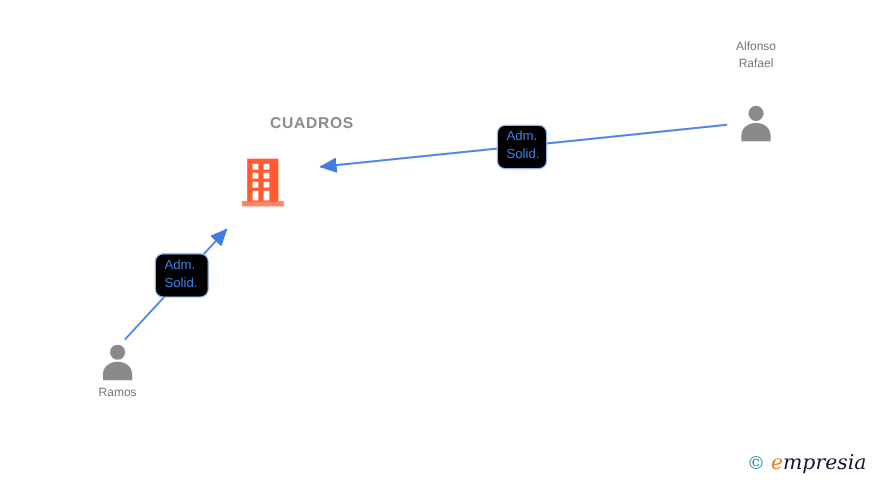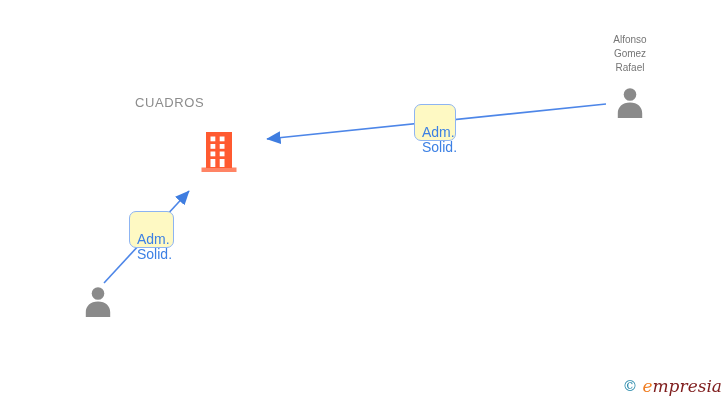--- a/index.html
+++ b/index.html
@@ -10,66 +10,66 @@
     background: #ffffff;
     overflow: hidden;
     font-family: "Liberation Sans", sans-serif;
   }
   .edges-svg { position: absolute; left: 0; top: 0; width: 728px; height: 400px; }
 
   .abs { position: absolute; }
 
   .company-name {
     left: 135px; top: 95px; width: 160px;
-    font-size: 13px; font-weight: normal; letter-spacing: 0.6px;
-    color: #8c8c8c; text-align: left; line-height: 15px;
+    font-size: 13px; font-weight: bold; letter-spacing: 0.6px;
+    color: #8c8c8c; text-align: right; line-height: 15px;
     cursor: pointer;
   }
   .company-icon { left: 201px; top: 132px; width: 36px; height: 41px; cursor: pointer; }
 
   .person-name {
     width: 120px;
     font-size: 10px; color: #757575; text-align: center; line-height: 14px;
   }
   .person-name.alfonso { left: 570px; top: 33px; }
   .person-name.ramos   { left: 38px;  top: 321px; }
   .person-icon { width: 32px; height: 30px; cursor: pointer; }
   .person-icon.alfonso { left: 614px; top: 88px; }
   .person-icon.ramos   { left: 82px;  top: 287px; }
 
   .edge-label {
     position: absolute;
-    background: #fef9c3;
+    background: #000000;
     border: 1.5px solid #8db4f2;
     border-radius: 7px;
     box-sizing: border-box;
     color: #3c80e4;
-    font-size: 14px;
+    font-size: 11px;
     line-height: 15px;
-    padding: 20px 4px 2px 7px;
+    padding: 2px 4px 2px 7px;
     cursor: pointer;
   }
   .edge-label.e1 { left: 414px; top: 104px; width: 42px; height: 37px; }
   .edge-label.e2 { left: 129px; top: 211px; width: 45px; height: 37px; }
 
   .watermark {
     position: absolute; right: 6px; bottom: 4px;
     display: flex; align-items: center; gap: 5px;
     cursor: pointer;
   }
   .wm-c {
     color: #2186a8; font-size: 15px; line-height: 15px;
     font-family: "DejaVu Serif", serif;
   }
   .wm-brand {
     font-family: "DejaVu Serif", serif;
     font-style: italic; font-size: 17px; line-height: 20px;
   }
   .wm-e    { color: #f07c1f; }
-  .wm-rest { color: #7f1d1d; }
+  .wm-rest { color: #0f172a; }
 </style>
 </head>
 <body>
 
 <div class="canvas">
 
   <svg class="edges-svg" viewBox="0 0 728 400">
     <defs>
       <marker id="arw" markerWidth="10" markerHeight="8" refX="8.5" refY="4" orient="auto">
         <path d="M0,0 L9,4 L0,8 z" fill="#3f7de0"></path>
@@ -90,33 +90,33 @@
     <rect x="9.5" y="12" width="4.8" height="4.8" fill="#ffffff"></rect>
     <rect x="18.7" y="12" width="4.8" height="4.8" fill="#ffffff"></rect>
     <rect x="9.5" y="19.5" width="4.8" height="4.8" fill="#ffffff"></rect>
     <rect x="18.7" y="19.5" width="4.8" height="4.8" fill="#ffffff"></rect>
     <rect x="9.5" y="27" width="4.8" height="8" fill="#ffffff"></rect>
     <rect x="18.7" y="27" width="4.8" height="8" fill="#ffffff"></rect>
   </svg>
 
   <div class="abs person-name alfonso">
     <div>Alfonso</div>
-    <div>Gomez</div>
     <div>Rafael</div>
   </div>
   <svg class="abs person-icon alfonso" viewBox="0 0 32 30">
     <circle cx="16" cy="6.5" r="6.3" fill="#8a8a8a"></circle>
     <path d="M16 14.5 c-7.6 0 -12.2 4.6 -12.2 10.7 V30 h24.4 v-4.8 c0 -6.1 -4.6 -10.7 -12.2 -10.7 z" fill="#8a8a8a"></path>
   </svg>
 
   <svg class="abs person-icon ramos" viewBox="0 0 32 30">
     <circle cx="16" cy="6.5" r="6.3" fill="#8a8a8a"></circle>
     <path d="M16 14.5 c-7.6 0 -12.2 4.6 -12.2 10.7 V30 h24.4 v-4.8 c0 -6.1 -4.6 -10.7 -12.2 -10.7 z" fill="#8a8a8a"></path>
   </svg>
   <div class="abs person-name ramos">
+    <div>Ramos</div>
   </div>
 
   <div class="edge-label e1">
     <div>Adm.</div>
     <div>Solid.</div>
   </div>
   <div class="edge-label e2">
     <div>Adm.</div>
     <div>Solid.</div>
   </div>

